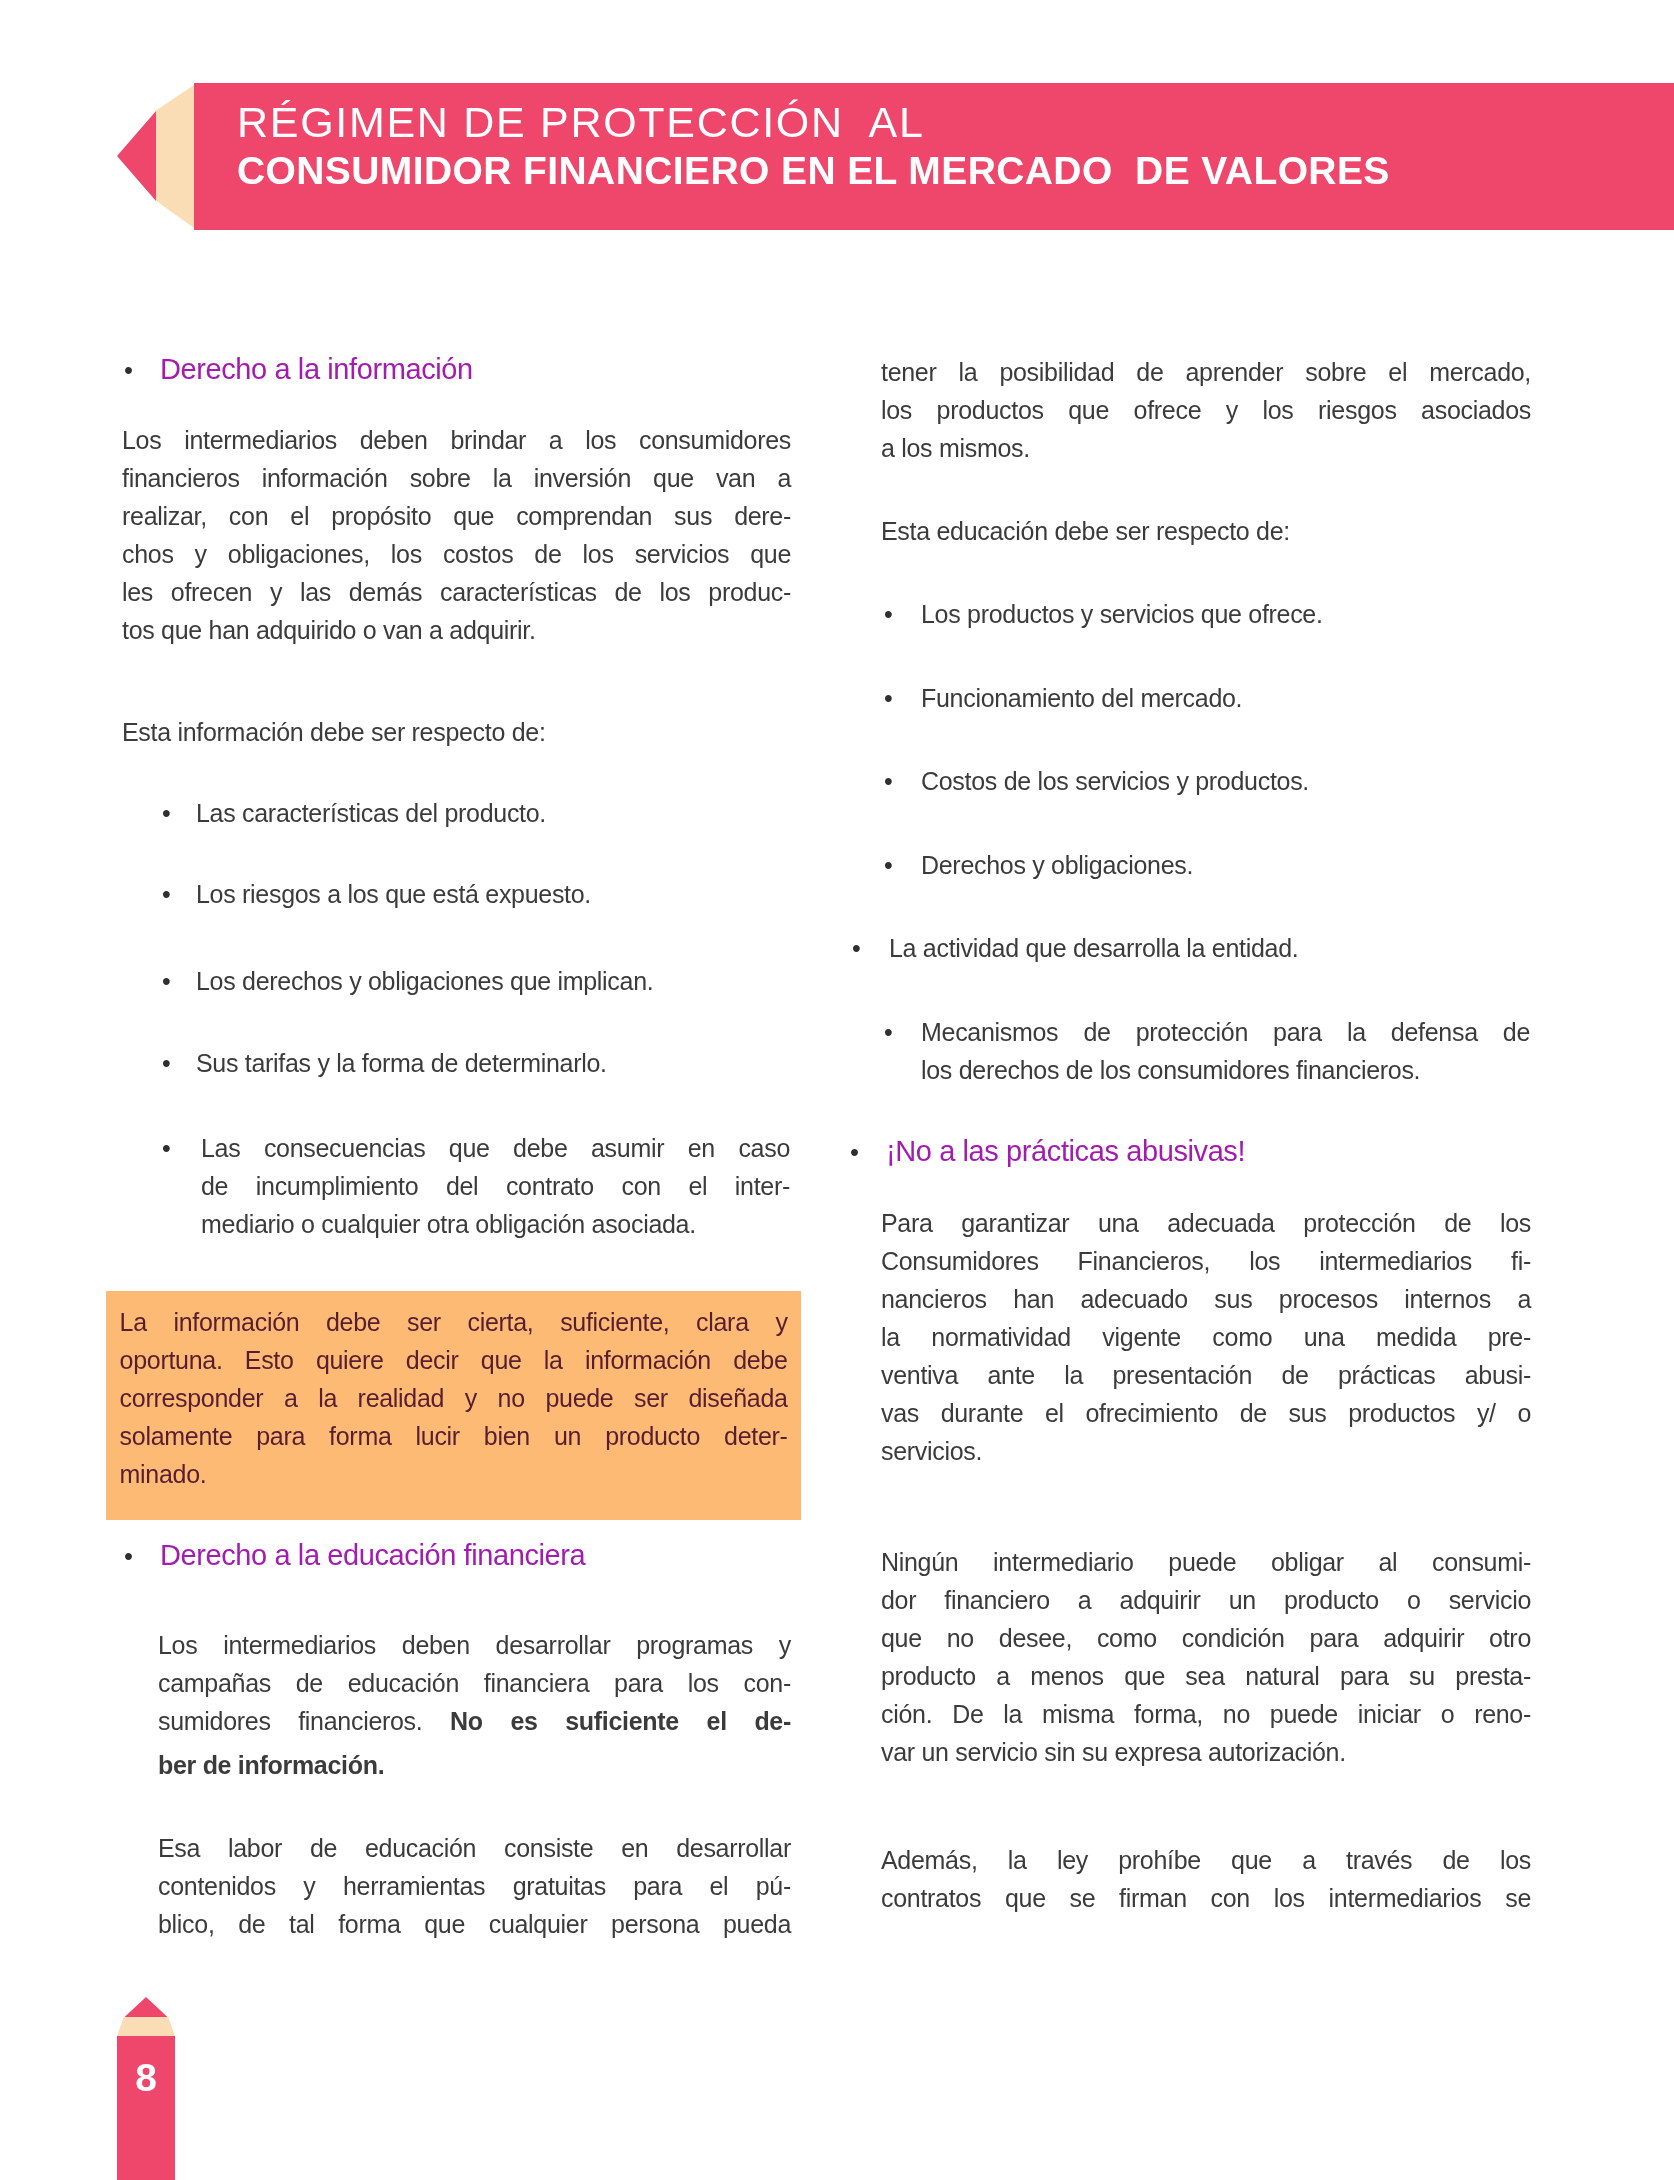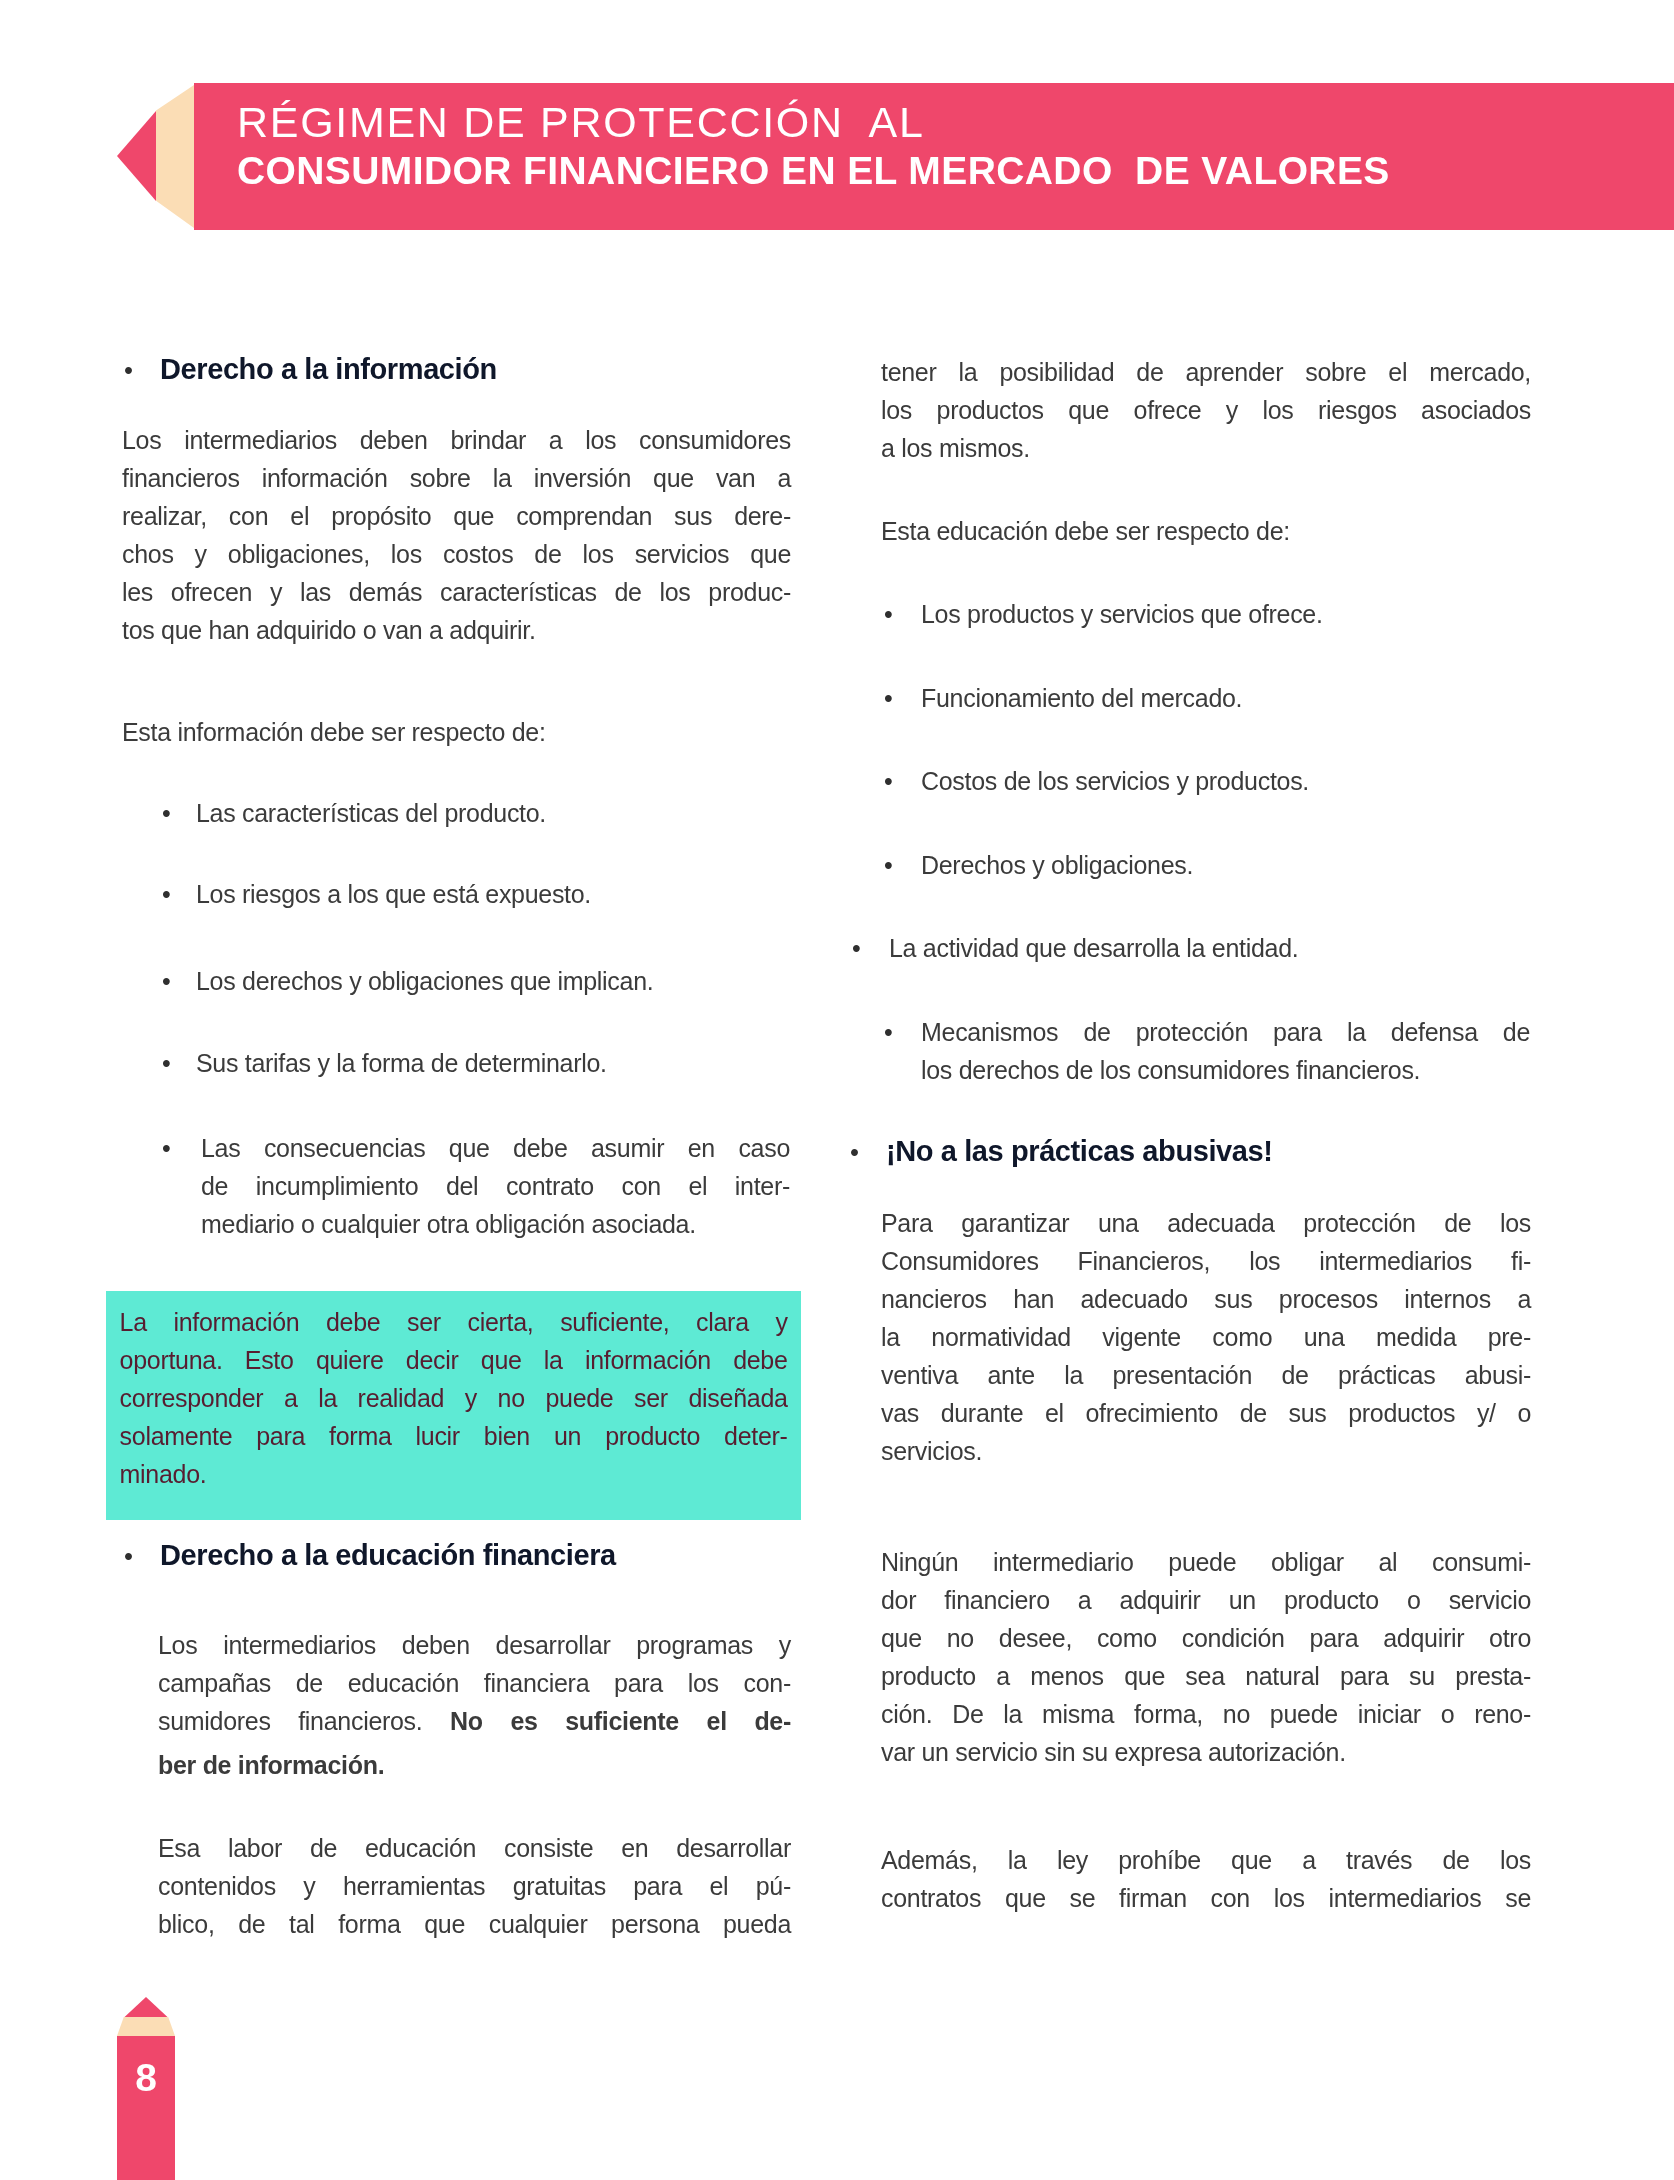--- a/index.html
+++ b/index.html
@@ -46,32 +46,32 @@
     position:absolute; left:0; top:20.4px; width:100%; text-align:center;
     color:#ffffff; font-size:39px; font-weight:bold;
   }
   
   .blk { position:absolute; }
   .ln  { font-size:25px; line-height:38px; letter-spacing:-0.3px; text-align:left; }
   .j   { text-align:justify; text-align-last:justify; }
   .b   { font-weight:bold;margin-top:6px; }
   .hrow { white-space:nowrap; }
   .hrow .dot { font-size:25.6px; color:#2f2f2f; }
-  .hrow .ht  { font-size:29px; font-weight:bold; letter-spacing:-0.4px; color:#0f172a; }
+  .hrow .ht  { font-size:29px; font-weight:normal; letter-spacing:-0.4px; color:#a21caf; }
   .hrow.hl .dot { display:inline-block; width:36px; }
   .hrow.hr .dot { display:inline-block; width:36px; }
   .brow { white-space:nowrap; font-size:25px; line-height:38px; letter-spacing:-0.3px; }
   .brow .dot { display:inline-block; color:#2f2f2f; }
   .brow.bl .dot { width:34px; }
   .brow.br .dot { width:37px; }
   .wrapbul { }
   .wrapbul .dot { position:absolute; left:0; top:0; font-size:25px; line-height:38px; color:#2f2f2f; }
   .wrapbul .lines { }
   .hlbox {
-    position:absolute; background:#5eead4; color:#571d30;
+    position:absolute; background:#fdba74; color:#571d30;
     padding:12px 13.6px 27px 13.6px;
   }
   .hlbox .ln { color:#571d30; }
 </style>
 </head>
 <body>
 
 <div class="page">
 
   <div class="hp-tip"></div>

